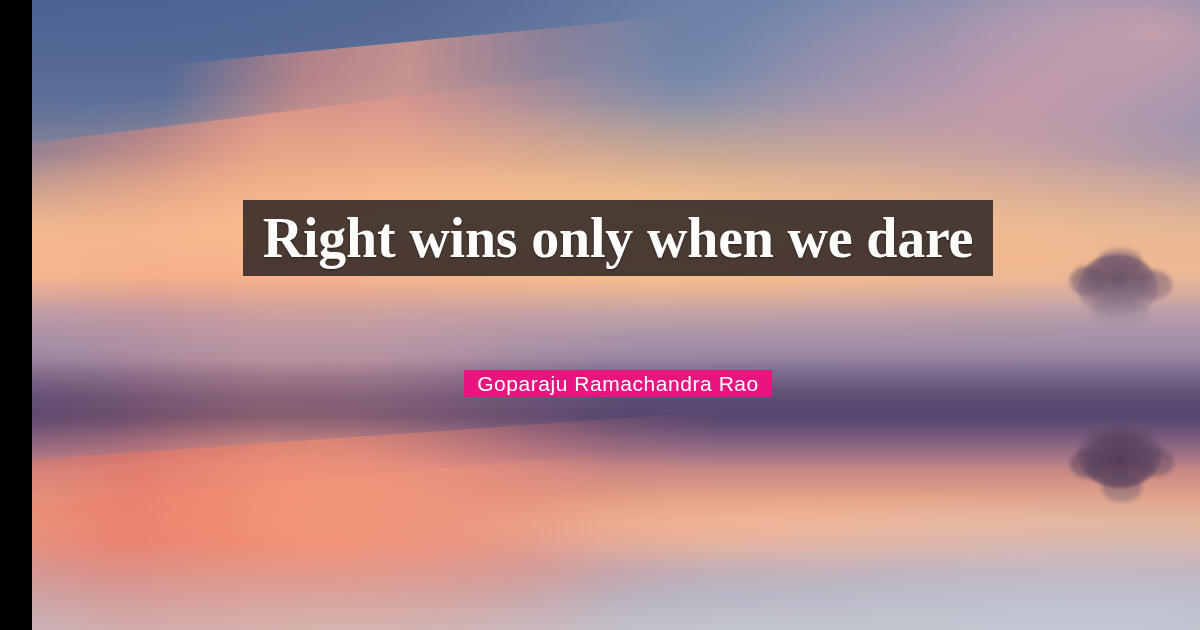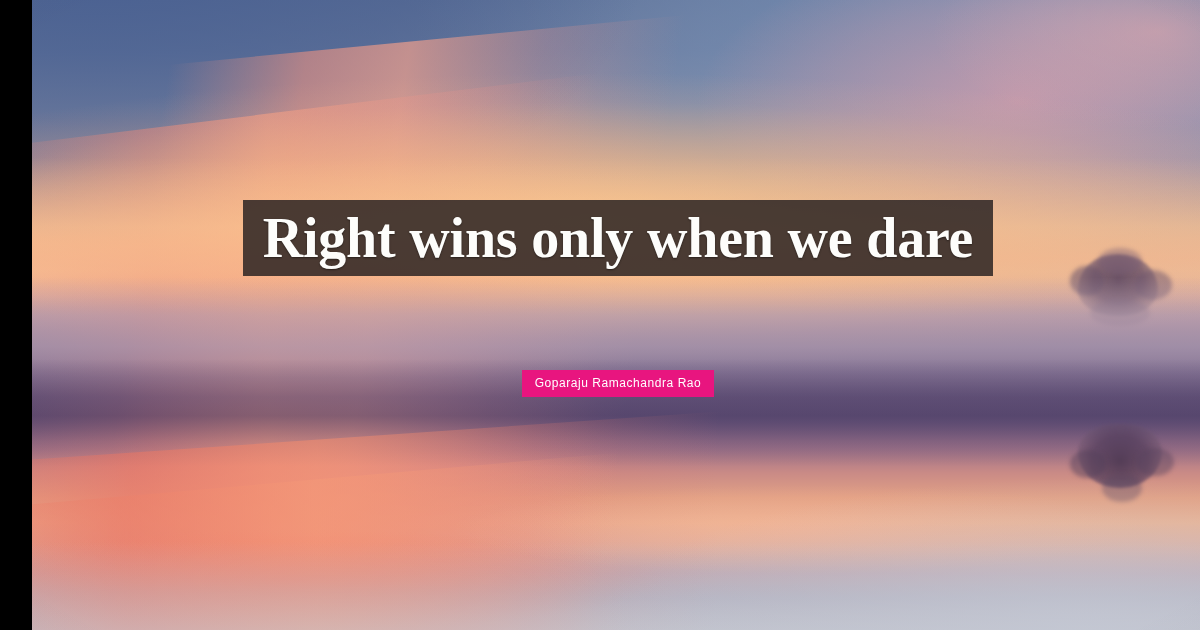--- a/index.html
+++ b/index.html
@@ -215,21 +215,21 @@
     position: absolute;
     left: 0; right: 0;
     top: 370px;
     text-align: center;
   }
   .author-badge {
     display: inline-block;
     background: #e8157f;
     color: #ffffff;
     font-family: "Liberation Sans", sans-serif;
-    font-size: 12px;
+    font-size: 21px;
     line-height: 27px;
     letter-spacing: 0.55px;
     padding: 0 13px;
     white-space: nowrap;
   }
 
   
   .logo-wrap {
     position: absolute;
     left: 0; right: 0;

